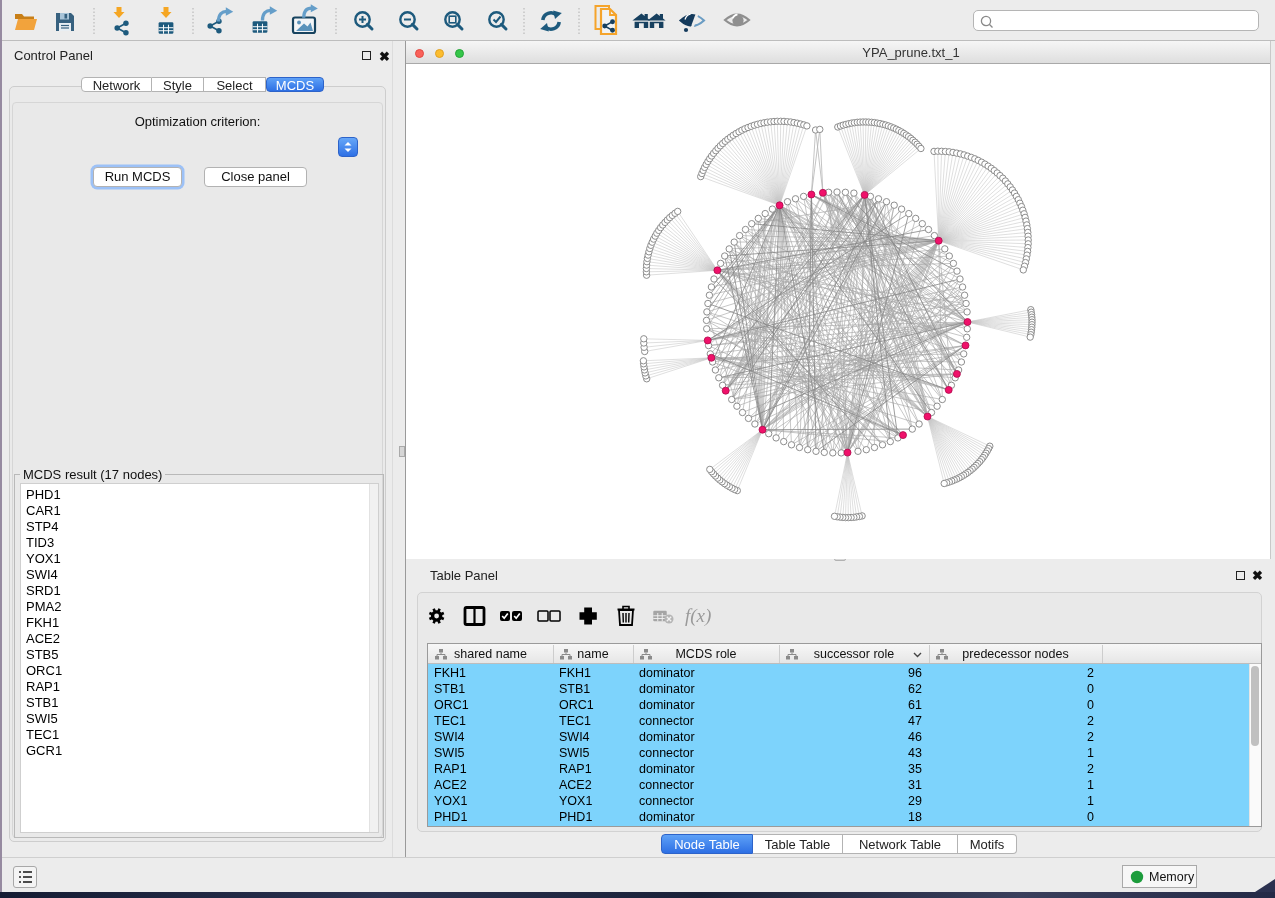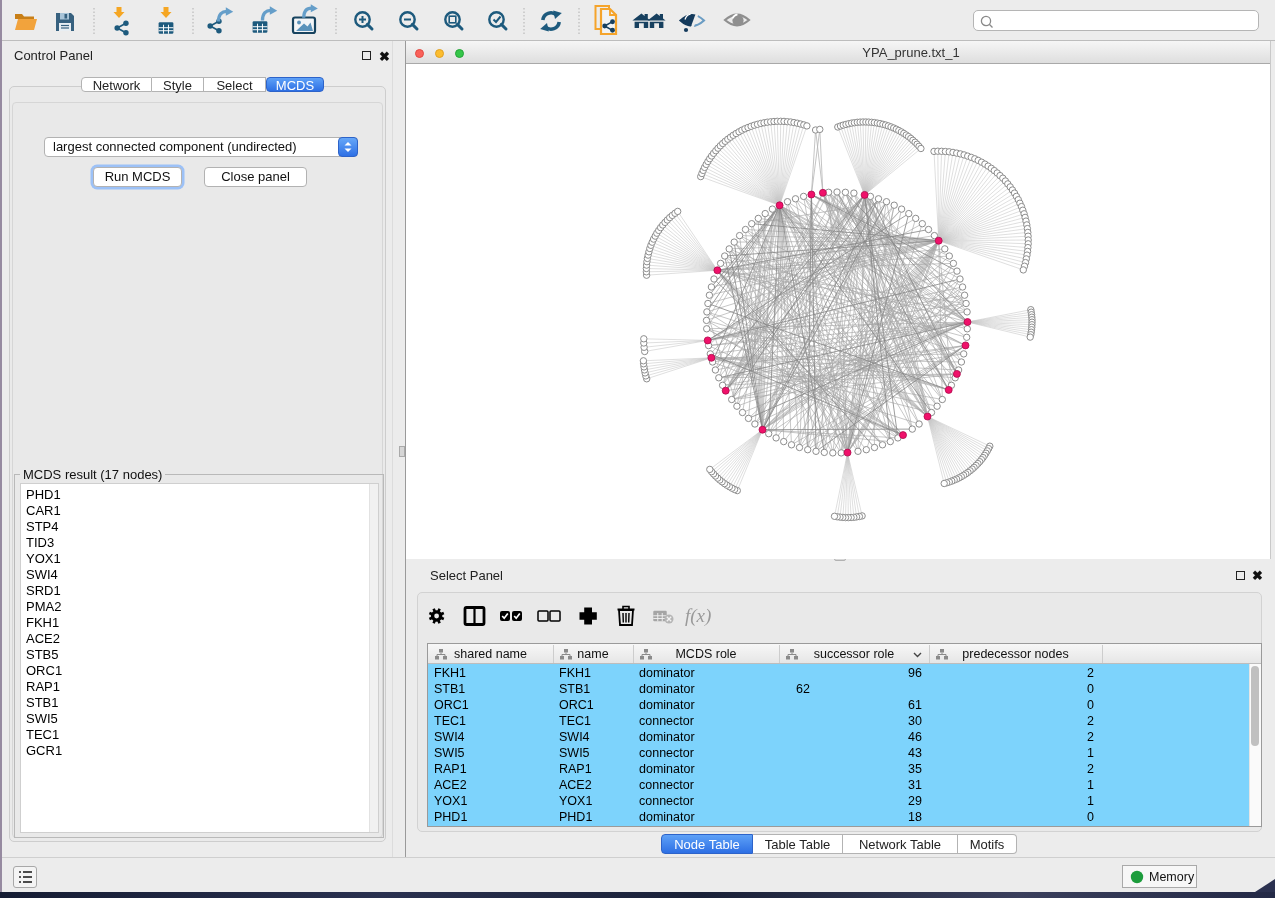--- a/index.html
+++ b/index.html
@@ -177,21 +177,21 @@
 
 <div class="abs" id="cp-title">Control Panel</div>
 <div class="abs winbtn-sq" style="left:362px;top:51px"></div>
 <div class="abs x-ic" style="left:379px;top:51px">✖</div>
 <div class="abs" id="cp-box"></div>
 <div class="abs" id="cp-inner"></div>
 <div class="tab" style="left:81px;width:71px;border-radius:4px 0 0 4px">Network</div>
 <div class="tab" style="left:152px;width:52px;border-left:none">Style</div>
 <div class="tab" style="left:204px;width:62px;border-left:none">Select</div>
 <div class="tab tabsel" style="left:266px;width:58px">MCDS</div>
-<div class="abs" id="dropdown">largest connected component (undirected)</div>
+<div class="abs" id="optlabel">Optimization criterion:</div>
 <div class="abs" id="dropbtn"><svg width="18" height="18">
         <path d="M5.5 7.5 L9 4 L12.5 7.5 Z" fill="#fff"></path>
         <path d="M5.5 10.5 L9 14 L12.5 10.5 Z" fill="#fff"></path>
       </svg></div>
 <div class="btn" id="runbtn">Run MCDS</div>
 <div class="btn" id="closebtn">Close panel</div>
 <div class="abs" id="fieldset"></div>
 <div class="abs" id="legend">MCDS result (17 nodes)</div>
 <div class="abs" id="mcdslist">PHD1<br>CAR1<br>STP4<br>TID3<br>YOX1<br>SWI4<br>SRD1<br>PMA2<br>FKH1<br>ACE2<br>STB5<br>ORC1<br>RAP1<br>STB1<br>SWI5<br>TEC1<br>GCR1</div>
 <div class="abs" id="mcdsscroll"></div>
@@ -529,21 +529,21 @@
             <circle cx="301.7" cy="276.4" r="3.5"></circle>
             <circle cx="311.4" cy="206.3" r="3.5"></circle>
           </g>
         </svg>
   </div>
 </div>
 <div class="abs tl" style="left:415px;background:#fa615a;border:0.5px solid #e14942"></div>
 <div class="abs tl" style="left:435px;background:#fcbd2f;border:0.5px solid #e0a123"></div>
 <div class="abs tl" style="left:455px;background:#35c649;border:0.5px solid #24a438"></div>
 
-<div class="abs" id="tp-title">Select Panel</div>
+<div class="abs" id="tp-title">Table Panel</div>
 <div class="abs winbtn-sq" style="left:1236px;top:571px;border-width:1.2px"></div>
 <div class="abs x-ic" style="left:1252px;top:570px">✖</div>
 <div class="abs" id="tp-box"></div>
 <svg class="abs" style="left:417px;top:598px" width="320" height="36">
       <circle cx="19.6" cy="18" r="5.8" fill="#000"></circle>
       <circle cx="19.6" cy="18" r="2.4" fill="#e9e9e9"></circle>
       <line x1="23.8" y1="19.7" x2="26.8" y2="21.0" stroke="#000" stroke-width="2.6"></line>
       <line x1="21.3" y1="22.2" x2="22.6" y2="25.2" stroke="#000" stroke-width="2.6"></line>
       <line x1="17.9" y1="22.2" x2="16.6" y2="25.2" stroke="#000" stroke-width="2.6"></line>
       <line x1="15.4" y1="19.7" x2="12.4" y2="21.0" stroke="#000" stroke-width="2.6"></line>
@@ -646,31 +646,31 @@
         </svg>
       </div>
       <div class="row" style="left:6px;top:21px;width:110px">FKH1</div>
       <div class="row" style="left:131px;top:21px;width:70px">FKH1</div>
       <div class="row" style="left:211px;top:21px;width:140px">dominator</div>
       <div class="row" style="left:351px;top:21px;width:143px;text-align:right">96</div>
       <div class="row" style="left:501px;top:21px;width:165px;text-align:right">2</div>
       <div class="row" style="left:6px;top:37px;width:110px">STB1</div>
       <div class="row" style="left:131px;top:37px;width:70px">STB1</div>
       <div class="row" style="left:211px;top:37px;width:140px">dominator</div>
-      <div class="row" style="left:368px;top:37px;width:143px;text-align:left">62</div>
+      <div class="row" style="left:351px;top:37px;width:143px;text-align:right">62</div>
       <div class="row" style="left:501px;top:37px;width:165px;text-align:right">0</div>
       <div class="row" style="left:6px;top:53px;width:110px">ORC1</div>
       <div class="row" style="left:131px;top:53px;width:70px">ORC1</div>
       <div class="row" style="left:211px;top:53px;width:140px">dominator</div>
       <div class="row" style="left:351px;top:53px;width:143px;text-align:right">61</div>
       <div class="row" style="left:501px;top:53px;width:165px;text-align:right">0</div>
       <div class="row" style="left:6px;top:69px;width:110px">TEC1</div>
       <div class="row" style="left:131px;top:69px;width:70px">TEC1</div>
       <div class="row" style="left:211px;top:69px;width:140px">connector</div>
-      <div class="row" style="left:351px;top:69px;width:143px;text-align:right">30</div>
+      <div class="row" style="left:351px;top:69px;width:143px;text-align:right">47</div>
       <div class="row" style="left:501px;top:69px;width:165px;text-align:right">2</div>
       <div class="row" style="left:6px;top:85px;width:110px">SWI4</div>
       <div class="row" style="left:131px;top:85px;width:70px">SWI4</div>
       <div class="row" style="left:211px;top:85px;width:140px">dominator</div>
       <div class="row" style="left:351px;top:85px;width:143px;text-align:right">46</div>
       <div class="row" style="left:501px;top:85px;width:165px;text-align:right">2</div>
       <div class="row" style="left:6px;top:101px;width:110px">SWI5</div>
       <div class="row" style="left:131px;top:101px;width:70px">SWI5</div>
       <div class="row" style="left:211px;top:101px;width:140px">connector</div>
       <div class="row" style="left:351px;top:101px;width:143px;text-align:right">43</div>

